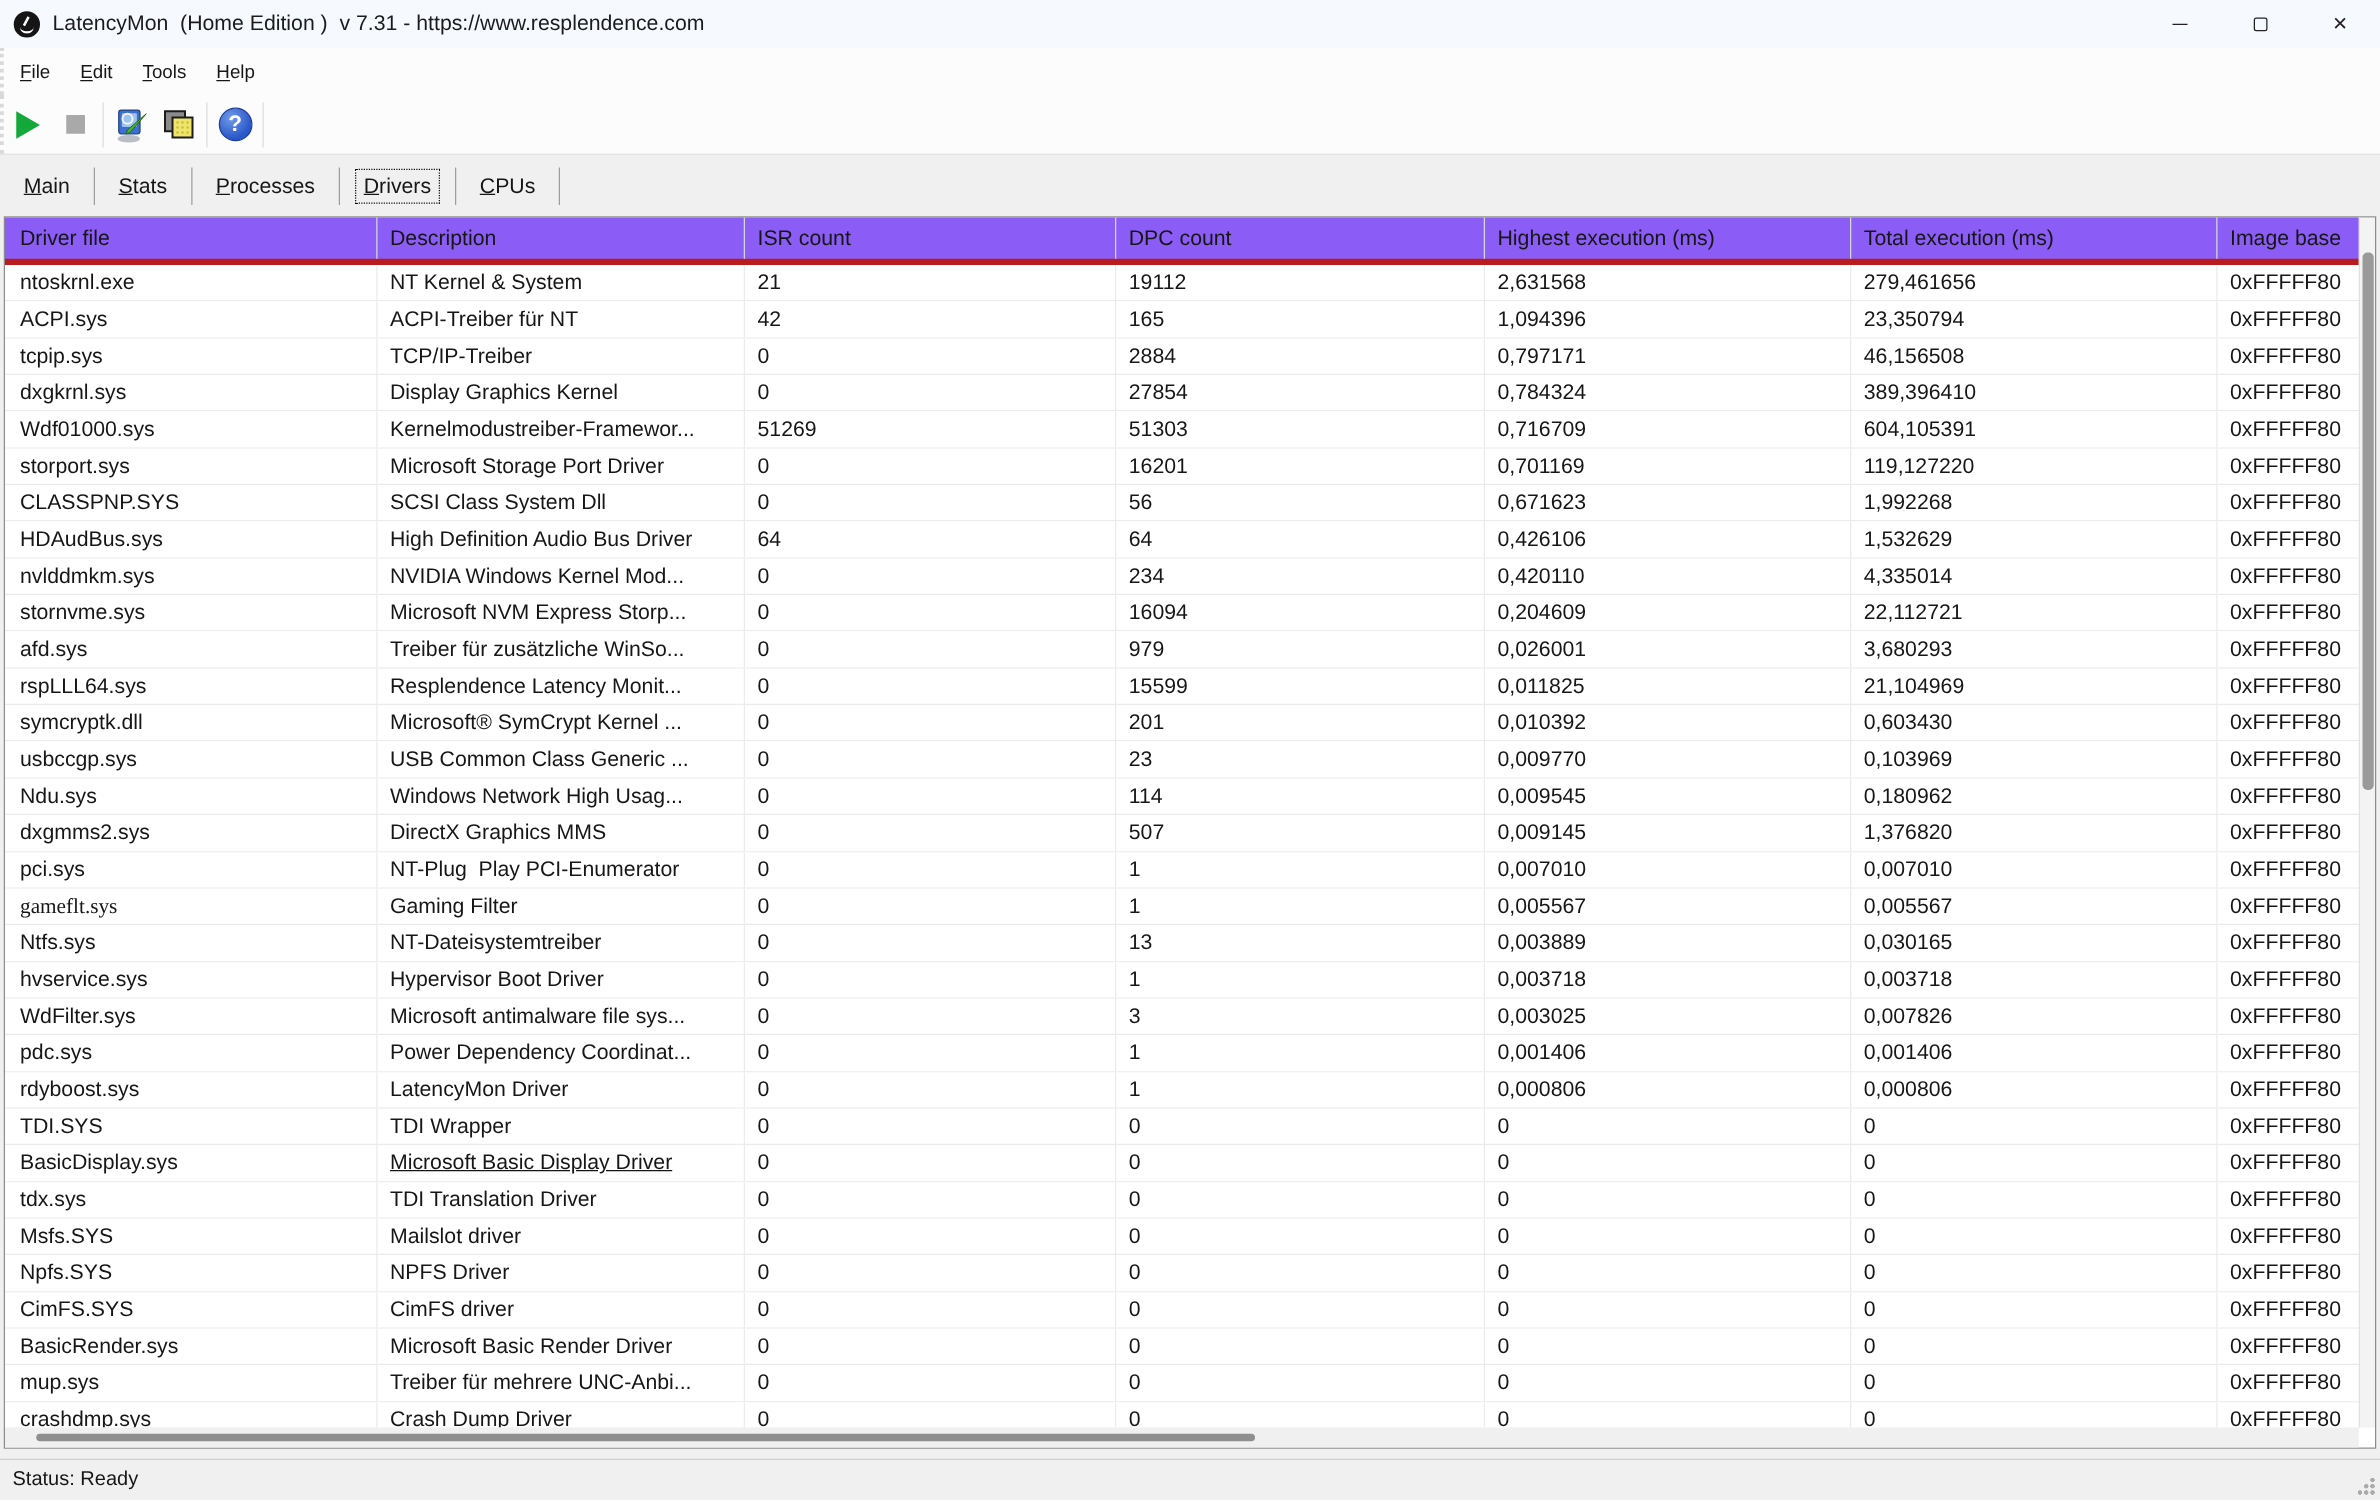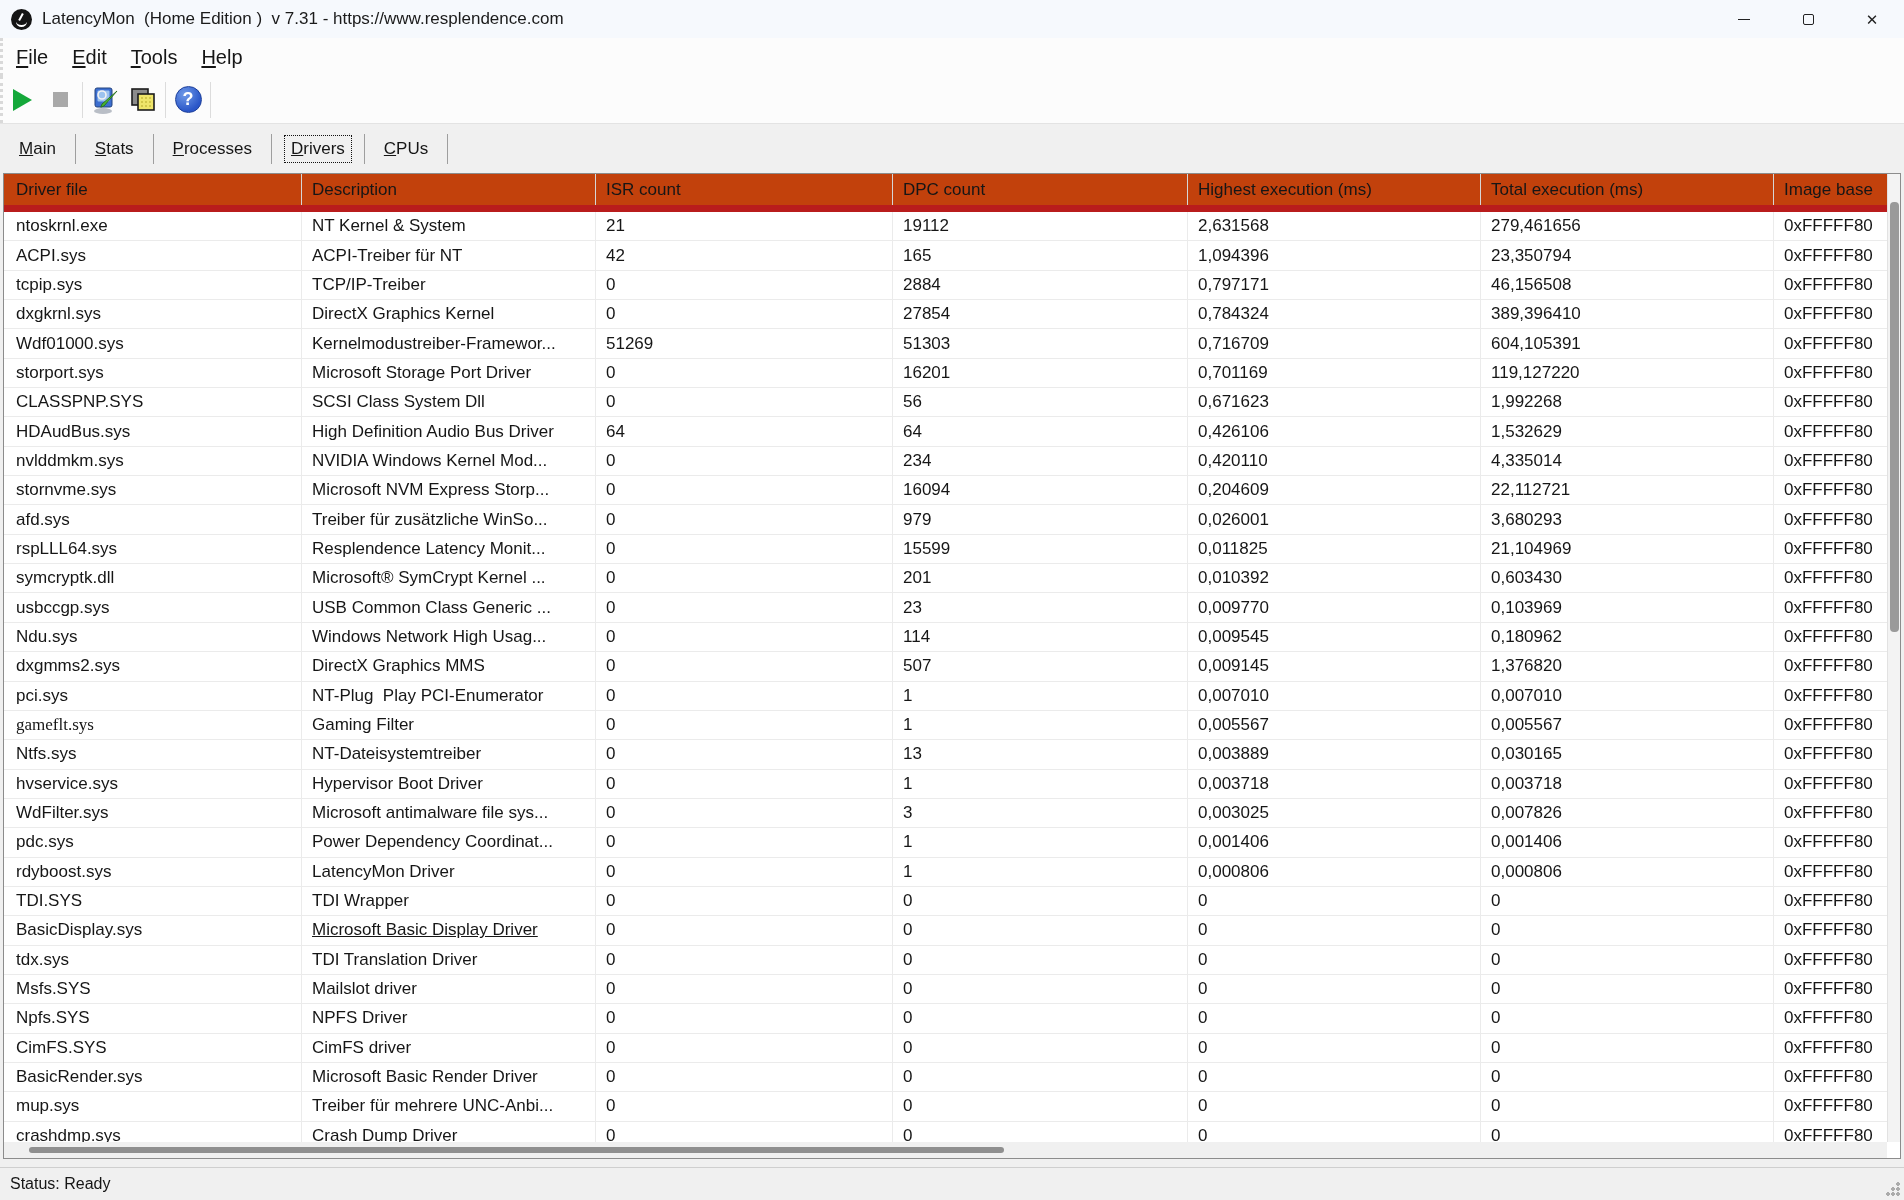--- a/index.html
+++ b/index.html
@@ -19,21 +19,21 @@
   .title { margin-left:10px; font-size:17px; color:#1b1b1b; white-space:pre; }
   .caption-buttons { margin-left:auto; display:flex; height:100%; }
   .cap-btn { width:64px; height:100%; display:flex; align-items:center; justify-content:center; }
   .glyph-min { width:12px; height:0; border-top:1.4px solid #222; display:block; }
   .glyph-max { width:11px; height:11px; border:1.4px solid #222; border-radius:2px; display:block; }
   .glyph-close { font-size:15px; color:#222; line-height:1; }
 
   
   .menubar { position:absolute; top:38px; left:0; width:100%; height:38px; background:#fcfcfc;
     display:flex; align-items:center; border-left:3px dotted #d9d9d9; }
-  .menu-item { padding:0 12px; font-size:20px; }
+  .menu-item { padding:0 12px; font-size:15px; }
   .menu-item:first-child { padding-left:13px; }
   .menu-item u { text-underline-offset:2px; }
 
   
   .toolbar { position:absolute; top:76px; left:0; width:100%; height:47px; background:#fcfcfc;
     display:flex; align-items:center; border-left:3px dotted #d9d9d9; }
   .tb-btn { width:38px; height:38px; display:flex; align-items:center; justify-content:center; }
   .tb-sep { width:1px; height:36px; background:#dcdcdc; margin:0 3px; }
   .icon-play { width:0; height:0; border-left:19px solid #14a83a; border-top:11px solid transparent;
     border-bottom:11px solid transparent; }
@@ -45,21 +45,21 @@
   
   .tabbar { position:absolute; top:123px; left:0; width:100%; height:50px; background:#f0f0f0;
     display:flex; align-items:center; border-top:1px solid #e3e3e3; }
   .tab { font-size:17px; padding:3px 6px; margin:0 13px; white-space:nowrap; }
   .tab.active { outline:1px dotted #111; }
   .tab-sep { width:1px; height:30px; background:#9e9e9e; }
 
   
   .list { position:absolute; top:173px; left:3px; width:1898px; height:986px;
     background:#fff; border:1px solid #8c8c8c; }
-  .thead { display:flex; height:38px; background:#c2410c; border-bottom:7px solid #b91c1c; }
+  .thead { display:flex; height:38px; background:#8b5cf6; border-bottom:5px solid #b91c1c; }
   .th { display:flex; align-items:center; padding-left:10px; font-size:17px;
     border-right:1px solid #d6d6d6; overflow:hidden; white-space:pre; flex:0 0 auto; }
   .th:first-child { padding-left:12px; }
   .th:last-child { border-right:none; flex:1 1 auto; }
   .tbody { height:930px; overflow:hidden; }
   .tr { display:flex; height:29.35px; border-bottom:1px solid #ebebeb; background:#fff; }
   .td { display:flex; align-items:center; padding-left:10px; font-size:17px;
     border-right:1px solid #ebebeb; overflow:hidden; white-space:pre; flex:0 0 auto; }
   .td:first-child { padding-left:12px; }
   .td:last-child { border-right:none; flex:1 1 auto; }
@@ -199,21 +199,21 @@
           <div class="td" style="width: 298px;">tcpip.sys</div>
           <div class="td" style="width: 294px;">TCP/IP-Treiber</div>
           <div class="td" style="width: 297px;">0</div>
           <div class="td" style="width: 295px;">2884</div>
           <div class="td" style="width: 293px;">0,797171</div>
           <div class="td" style="width: 293px;">46,156508</div>
           <div class="td">0xFFFFF80</div>
         </div>
         <div class="tr">
           <div class="td" style="width: 298px;">dxgkrnl.sys</div>
-          <div class="td" style="width: 294px;">DirectX Graphics Kernel</div>
+          <div class="td" style="width: 294px;">Display Graphics Kernel</div>
           <div class="td" style="width: 297px;">0</div>
           <div class="td" style="width: 295px;">27854</div>
           <div class="td" style="width: 293px;">0,784324</div>
           <div class="td" style="width: 293px;">389,396410</div>
           <div class="td">0xFFFFF80</div>
         </div>
         <div class="tr">
           <div class="td" style="width: 298px;">Wdf01000.sys</div>
           <div class="td" style="width: 294px;">Kernelmodustreiber-Framewor...</div>
           <div class="td" style="width: 297px;">51269</div>

